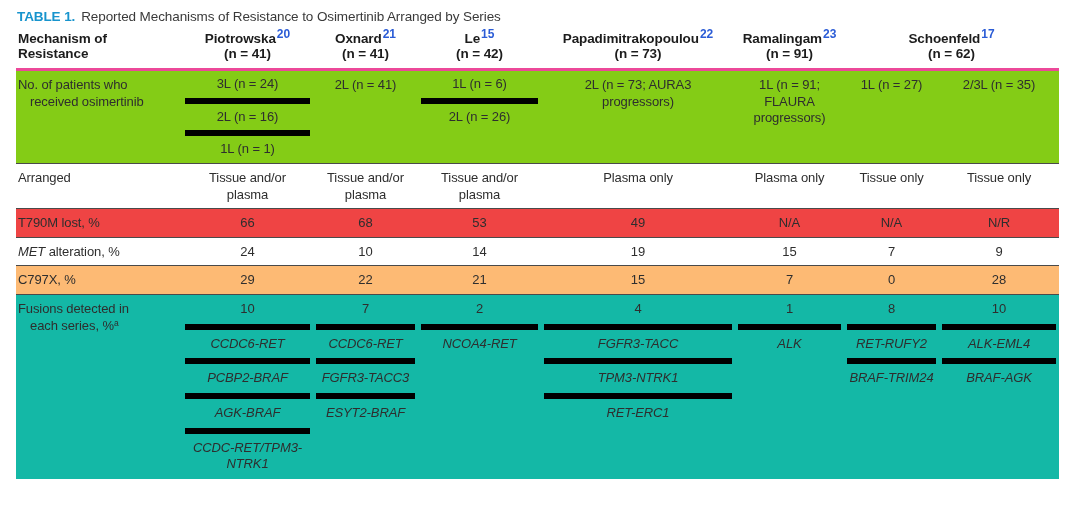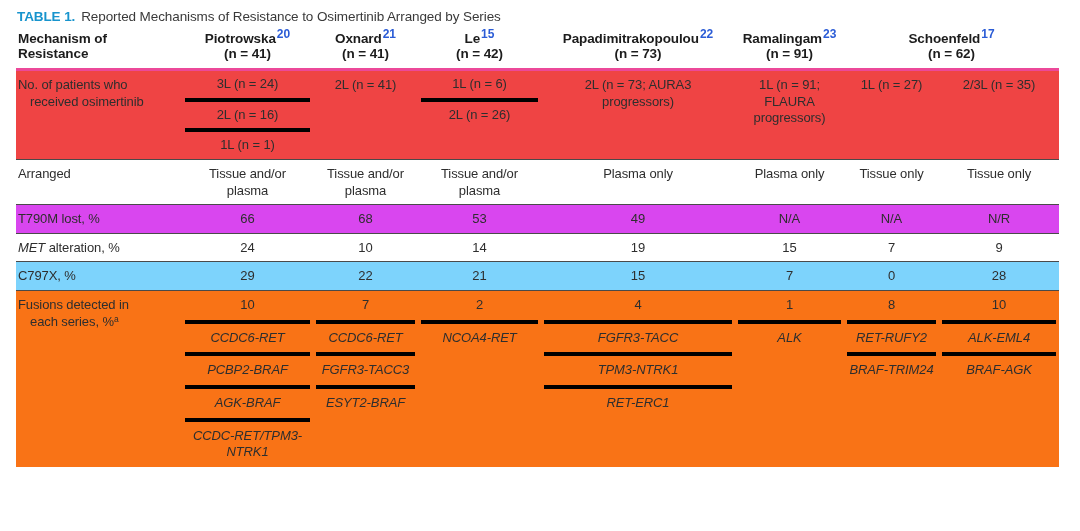--- a/index.html
+++ b/index.html
@@ -19,21 +19,21 @@
   thead{border-bottom:3px solid #ec4899;}
   th.rowhead{text-align:left;padding-left:2px;}
   tbody tr{border-top:1px solid #4a4a4a;}
   tbody tr:first-child{border-top:none;}
   tr.shaded{background:#e3e2e0;}
   td{vertical-align:top;text-align:center;padding:6px 8px 5px 8px;line-height:1.28;}
   td.label{text-align:left;padding:6px 2px 5px 2px;}
   td.label .cont{padding-left:12px;}
   td.stackcell{padding:0 3px;}
   .stack>div{padding:5px 2px;overflow-wrap:break-word;word-break:break-word;}
-  .stack>div + div{border-top:4px solid #000000;}
+  .stack>div + div{border-top:6px solid #000000;}
   tr.fusions .stack>div{padding:6px 2px;}
   .ital{font-style:italic;}
   .cite{
     color:#2b5cd6;font-size:12px;font-weight:bold;line-height:0;
     position:relative;top:-5px;margin-left:1px;letter-spacing:0;
   }
   .fnote{font-size:8.5px;line-height:0;position:relative;top:-4px;}
   .nline{font-weight:bold;}
 </style>
 </head>
@@ -61,21 +61,21 @@
           </th>
           <th><span>Piotrowska</span><span class="cite" style="color: rgb(43, 92, 214);">20</span><div class="nline">(n = 41)</div></th>
           <th><span>Oxnard</span><span class="cite" style="color: rgb(43, 92, 214);">21</span><div class="nline">(n = 41)</div></th>
           <th><span>Le</span><span class="cite" style="color: rgb(43, 92, 214);">15</span><div class="nline">(n = 42)</div></th>
           <th><span>Papadimitrakopoulou</span><span class="cite" style="color: rgb(43, 92, 214);">22</span><div class="nline">(n = 73)</div></th>
           <th><span>Ramalingam</span><span class="cite" style="color: rgb(43, 92, 214);">23</span><div class="nline">(n = 91)</div></th>
           <th colspan="2"><span>Schoenfeld</span><span class="cite" style="color: rgb(43, 92, 214);">17</span><div class="nline">(n = 62)</div></th>
         </tr>
     </thead>
     <tbody>
-        <tr class="shaded" style="background: #ef4444;">
+        <tr class="shaded" style="background: #84cc16;">
           <td class="label">
             <div>No. of patients who</div>
             <div class="cont">received osimertinib</div>
           </td>
           <td class="stackcell">
             <div class="stack">
               <div>3L (n = 24)</div>
               <div>2L (n = 16)</div>
               <div>1L (n = 1)</div>
             </div>
@@ -97,21 +97,21 @@
             <div>Arranged</div>
           </td>
           <td>Tissue and/or plasma</td>
           <td>Tissue and/or plasma</td>
           <td>Tissue and/or plasma</td>
           <td>Plasma only</td>
           <td>Plasma only</td>
           <td>Tissue only</td>
           <td>Tissue only</td>
         </tr>
-        <tr class="shaded" style="background: #d946ef;">
+        <tr class="shaded" style="background: #ef4444;">
           <td class="label">
             <div>T790M lost, %</div>
           </td>
           <td>66</td>
           <td>68</td>
           <td>53</td>
           <td>49</td>
           <td>N/A</td>
           <td>N/A</td>
           <td>N/R</td>
@@ -121,33 +121,33 @@
             <div><span class="ital">MET</span><span> alteration, %</span></div>
           </td>
           <td>24</td>
           <td>10</td>
           <td>14</td>
           <td>19</td>
           <td>15</td>
           <td>7</td>
           <td>9</td>
         </tr>
-        <tr class="shaded" style="background: #7dd3fc;">
+        <tr class="shaded" style="background: #fdba74;">
           <td class="label">
             <div>C797X, %</div>
           </td>
           <td>29</td>
           <td>22</td>
           <td>21</td>
           <td>15</td>
           <td>7</td>
           <td>0</td>
           <td>28</td>
         </tr>
-        <tr class="shaded fusions" style="background: #f97316;">
+        <tr class="shaded fusions" style="background: #14b8a6;">
           <td class="label">
             <div>Fusions detected in</div>
             <div class="cont"><span>each series, %</span><span class="fnote">a</span></div>
           </td>
           <td class="stackcell">
             <div class="stack">
               <div>10</div>
               <div><span class="ital">CCDC6-RET</span></div>
               <div><span class="ital">PCBP2-BRAF</span></div>
               <div><span class="ital">AGK-BRAF</span></div>

